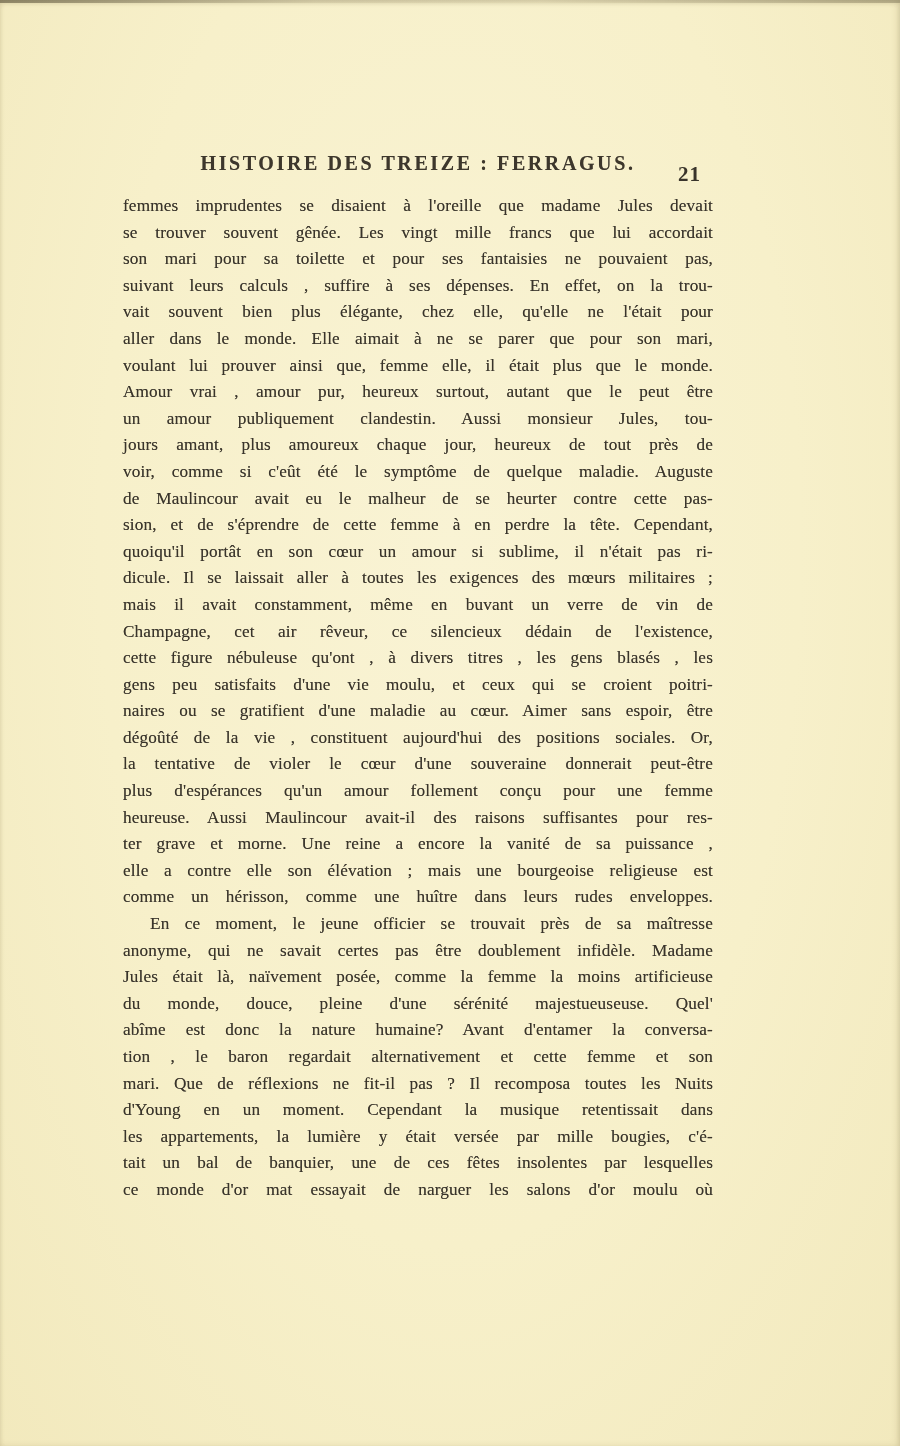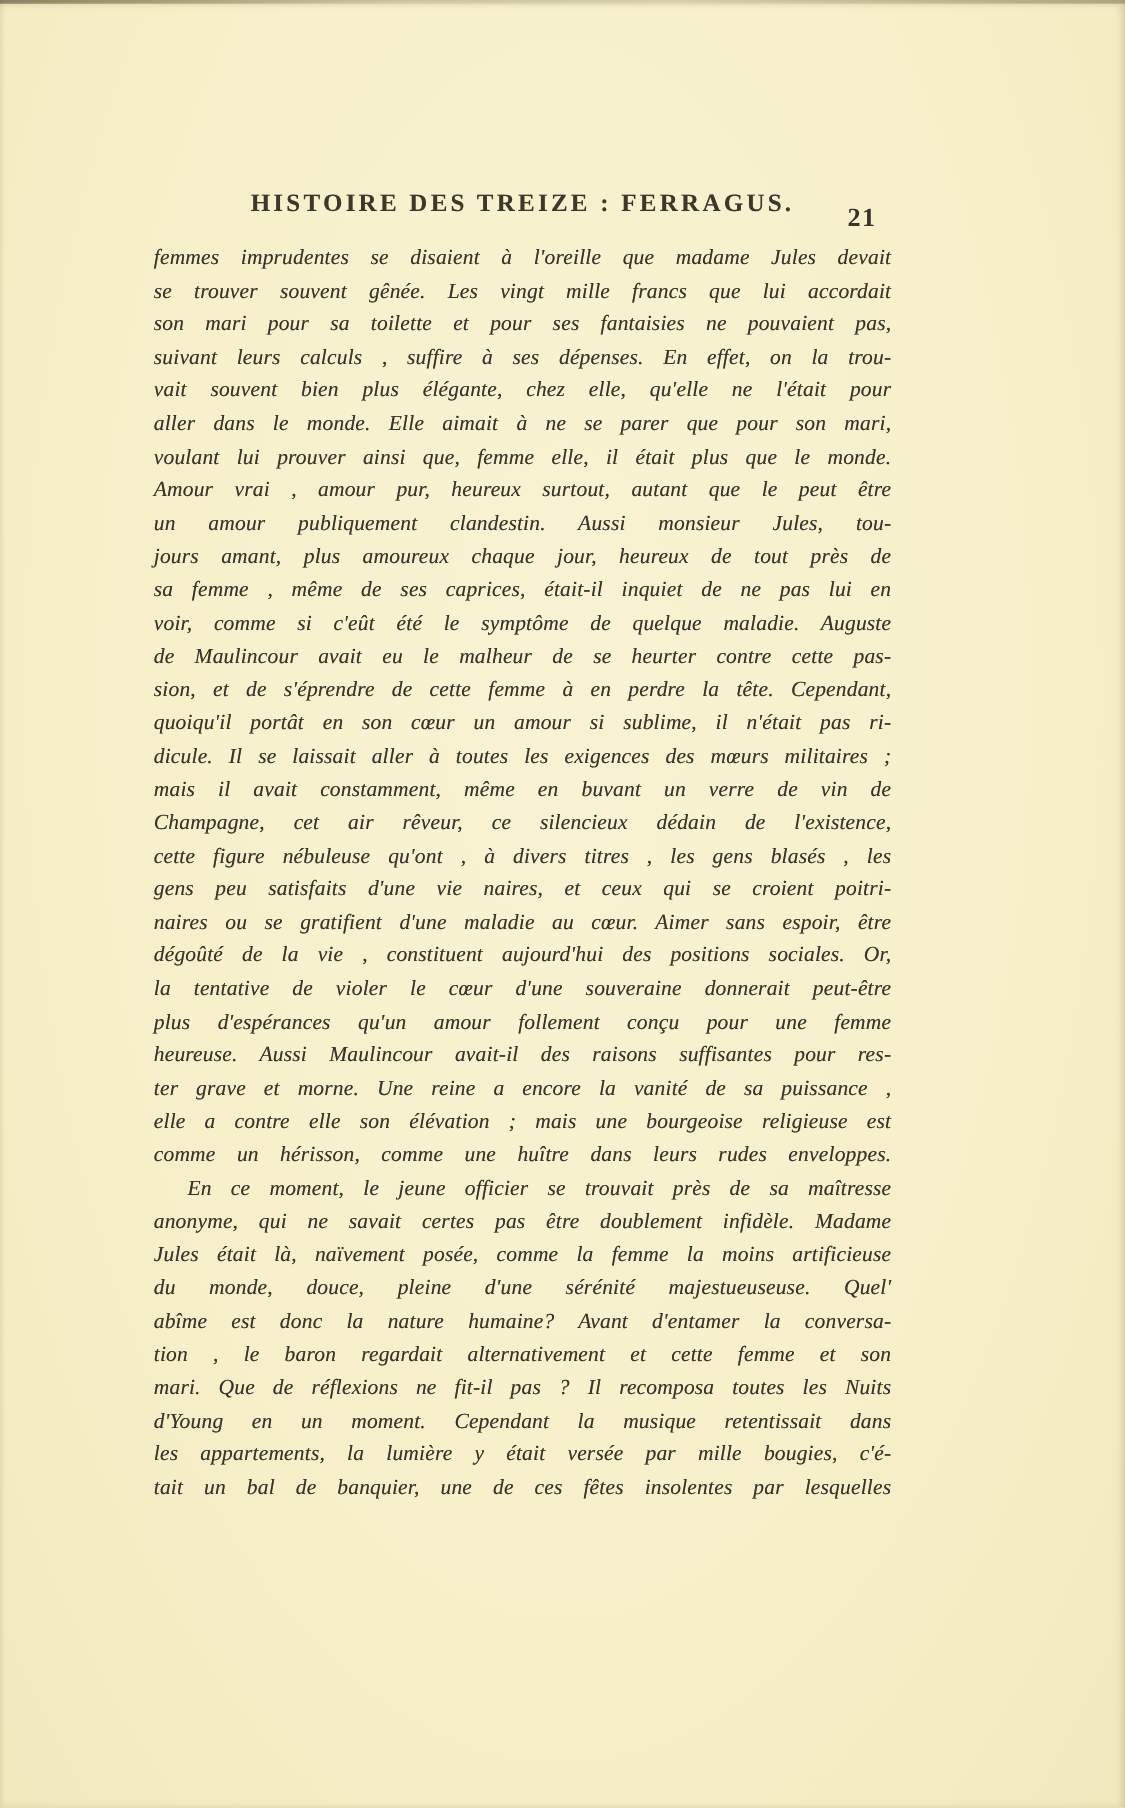--- a/index.html
+++ b/index.html
@@ -62,21 +62,21 @@
     white-space: nowrap;
     text-align: justify;
     text-align-last: justify;
     text-justify: inter-word;
     letter-spacing: 0.15px;
     word-spacing: 1px;
     text-shadow: 0 0 0.45px rgba(57,52,43,0.55);
     overflow: visible;
   }
   
-  .line { white-space: normal; font-style: italic; }
+  .line { white-space: normal; }
   .line.indent {
     text-indent: 27px;
   }
 </style>
 </head>
 <body>
 
 <div class="page">
   <div class="scan-edge"></div>
 
@@ -89,42 +89,42 @@
       <div class="line">femmes imprudentes se disaient à l'oreille que madame Jules devait</div>
       <div class="line">se trouver souvent gênée. Les vingt mille francs que lui accordait</div>
       <div class="line">son mari pour sa toilette et pour ses fantaisies ne pouvaient pas,</div>
       <div class="line">suivant leurs calculs , suffire à ses dépenses. En effet, on la trou-</div>
       <div class="line">vait souvent bien plus élégante, chez elle, qu'elle ne l'était pour</div>
       <div class="line">aller dans le monde. Elle aimait à ne se parer que pour son mari,</div>
       <div class="line">voulant lui prouver ainsi que, femme elle, il était plus que le monde.</div>
       <div class="line">Amour vrai , amour pur, heureux surtout, autant que le peut être</div>
       <div class="line">un amour publiquement clandestin. Aussi monsieur Jules, tou-</div>
       <div class="line">jours amant, plus amoureux chaque jour, heureux de tout près de</div>
-      <div class="line">sa femme , même de ses caprices, était-il inquiet de ne pas lui en</div>
       <div class="line">voir, comme si c'eût été le symptôme de quelque maladie. Auguste</div>
       <div class="line">de Maulincour avait eu le malheur de se heurter contre cette pas-</div>
       <div class="line">sion, et de s'éprendre de cette femme à en perdre la tête. Cependant,</div>
       <div class="line">quoiqu'il portât en son cœur un amour si sublime, il n'était pas ri-</div>
       <div class="line">dicule. Il se laissait aller à toutes les exigences des mœurs militaires ;</div>
       <div class="line">mais il avait constamment, même en buvant un verre de vin de</div>
       <div class="line">Champagne, cet air rêveur, ce silencieux dédain de l'existence,</div>
       <div class="line">cette figure nébuleuse qu'ont , à divers titres , les gens blasés , les</div>
-      <div class="line">gens peu satisfaits d'une vie naires, et ceux qui se croient poitri-</div>
+      <div class="line">gens peu satisfaits d'une vie moulu, et ceux qui se croient poitri-</div>
       <div class="line">naires ou se gratifient d'une maladie au cœur. Aimer sans espoir, être</div>
       <div class="line">dégoûté de la vie , constituent aujourd'hui des positions sociales. Or,</div>
       <div class="line">la tentative de violer le cœur d'une souveraine donnerait peut-être</div>
       <div class="line">plus d'espérances qu'un amour follement conçu pour une femme</div>
       <div class="line">heureuse. Aussi Maulincour avait-il des raisons suffisantes pour res-</div>
       <div class="line">ter grave et morne. Une reine a encore la vanité de sa puissance ,</div>
       <div class="line">elle a contre elle son élévation ; mais une bourgeoise religieuse est</div>
       <div class="line">comme un hérisson, comme une huître dans leurs rudes enveloppes.</div>
       <div class="line indent">En ce moment, le jeune officier se trouvait près de sa maîtresse</div>
       <div class="line">anonyme, qui ne savait certes pas être doublement infidèle. Madame</div>
       <div class="line">Jules était là, naïvement posée, comme la femme la moins artificieuse</div>
       <div class="line">du monde, douce, pleine d'une sérénité majestueuseuse. Quel'</div>
       <div class="line">abîme est donc la nature humaine? Avant d'entamer la conversa-</div>
       <div class="line">tion , le baron regardait alternativement et cette femme et son</div>
       <div class="line">mari. Que de réflexions ne fit-il pas ? Il recomposa toutes les Nuits</div>
       <div class="line">d'Young en un moment. Cependant la musique retentissait dans</div>
       <div class="line">les appartements, la lumière y était versée par mille bougies, c'é-</div>
       <div class="line">tait un bal de banquier, une de ces fêtes insolentes par lesquelles</div>
+      <div class="line">ce monde d'or mat essayait de narguer les salons d'or moulu où</div>
     </div>
 </div>
 
 </body></html>

